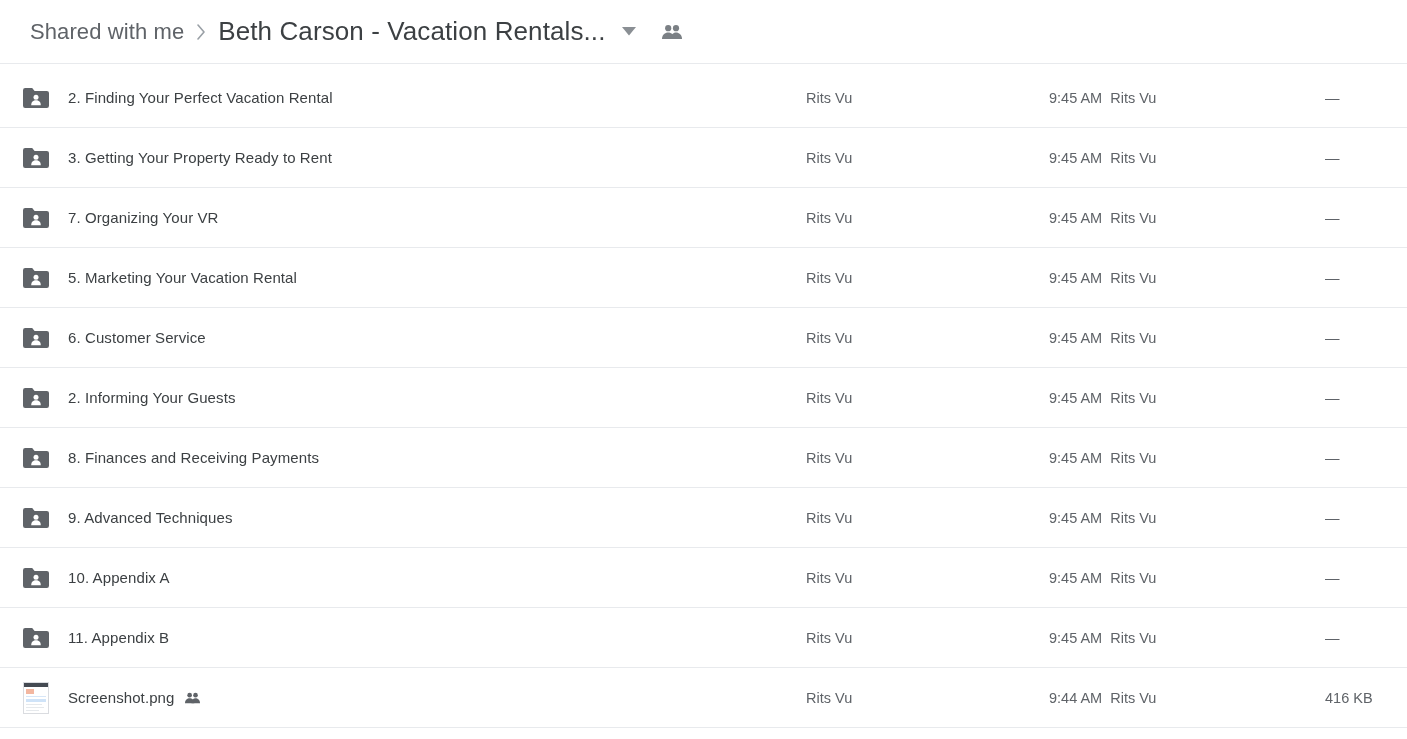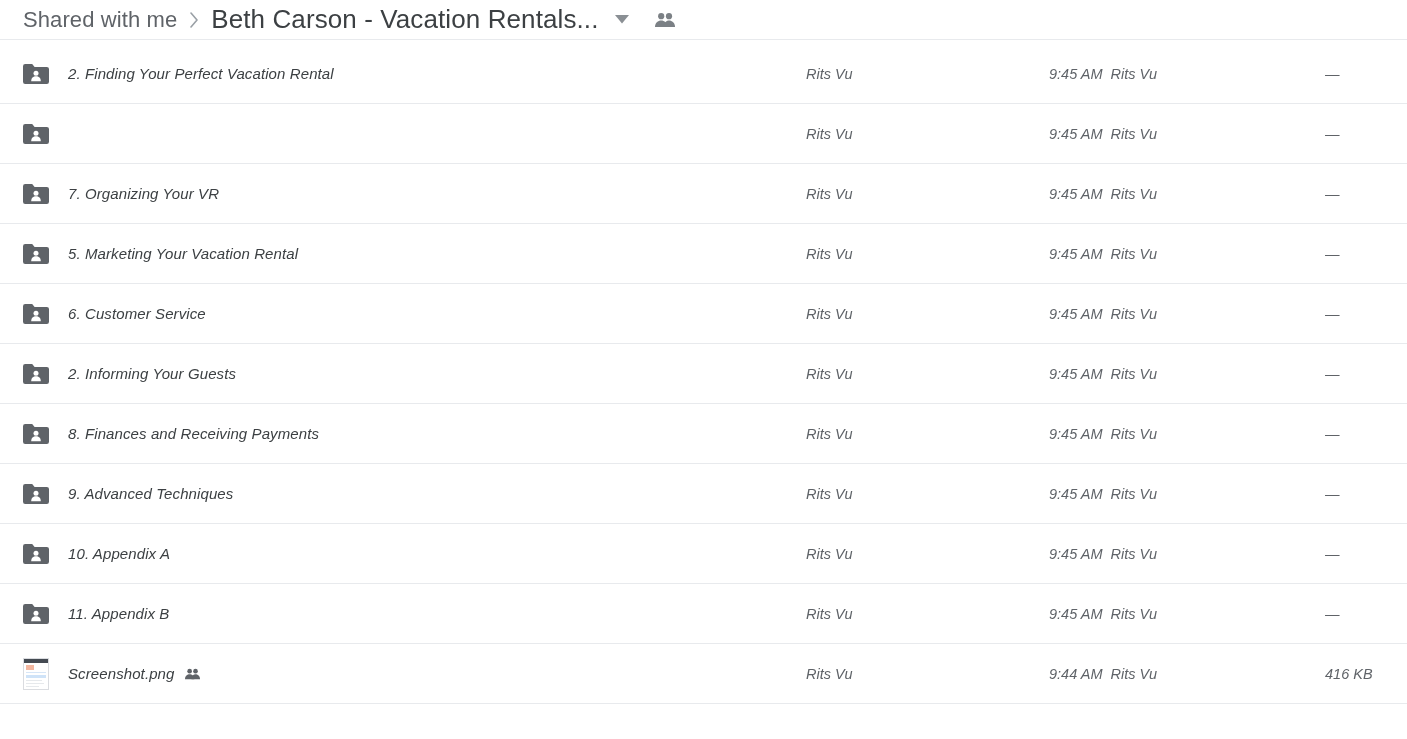--- a/index.html
+++ b/index.html
@@ -7,24 +7,24 @@
     width: 1407px;
     height: 739px;
     overflow: hidden;
     background: #ffffff;
     font-family: "Liberation Sans", sans-serif;
     -webkit-font-smoothing: antialiased;
   }
 
   
   .breadcrumb-bar {
-    height: 40px;
-    display: flex;
-    align-items: center;
-    padding-left: 23px;
+    height: 64px;
+    display: flex;
+    align-items: center;
+    padding-left: 30px;
     border-bottom: 1px solid #e8eaed;
     background: #ffffff;
   }
   .crumb-root {
     font-size: 22px;
     color: #5f6368;
     letter-spacing: 0.1px;
     white-space: nowrap;
     cursor: pointer;
   }
@@ -118,21 +118,20 @@
     height: 683px;
   }
   .file-row {
     height: 60px;
     display: flex;
     align-items: center;
     border-bottom: 1px solid #e8eaed;
     position: relative;
     background: #ffffff;
     cursor: pointer;
-    font-style: italic;
   }
 
   .row-icon {
     position: absolute;
     left: 22px;
     width: 28px;
     height: 28px;
     display: flex;
     align-items: center;
     justify-content: center;
@@ -254,20 +253,23 @@
       <div class="row-size dash">—</div>
     </div>
     <div class="file-row">
       <div class="row-icon">
         <svg width="28" height="22" viewBox="0 0 28 22" aria-hidden="true">
           <path d="M1 3.2 A2.2 2.2 0 0 1 3.2 1 H10.2 L12.6 3.9 H24.8 A2.2 2.2 0 0 1 27 6.1 V18.8 A2.2 2.2 0 0 1 24.8 21 H3.2 A2.2 2.2 0 0 1 1 18.8 Z" fill="#5f6368"></path>
           <circle cx="14" cy="10.2" r="2.5" fill="#ffffff"></circle>
           <path d="M9.2 18.2 C9.2 14.6 11.3 13.2 14 13.2 C16.7 13.2 18.8 14.6 18.8 18.2 Z" fill="#ffffff"></path>
         </svg>
       </div>
+      <div class="row-name">
+        <span>3. Getting Your Property Ready to Rent</span>
+      </div>
       <div class="row-owner">Rits Vu</div>
       <div class="row-modified"><span>9:45 AM</span><span class="mod-by">Rits Vu</span></div>
       <div class="row-size dash">—</div>
     </div>
     <div class="file-row">
       <div class="row-icon">
         <svg width="28" height="22" viewBox="0 0 28 22" aria-hidden="true">
           <path d="M1 3.2 A2.2 2.2 0 0 1 3.2 1 H10.2 L12.6 3.9 H24.8 A2.2 2.2 0 0 1 27 6.1 V18.8 A2.2 2.2 0 0 1 24.8 21 H3.2 A2.2 2.2 0 0 1 1 18.8 Z" fill="#5f6368"></path>
           <circle cx="14" cy="10.2" r="2.5" fill="#ffffff"></circle>
           <path d="M9.2 18.2 C9.2 14.6 11.3 13.2 14 13.2 C16.7 13.2 18.8 14.6 18.8 18.2 Z" fill="#ffffff"></path>

